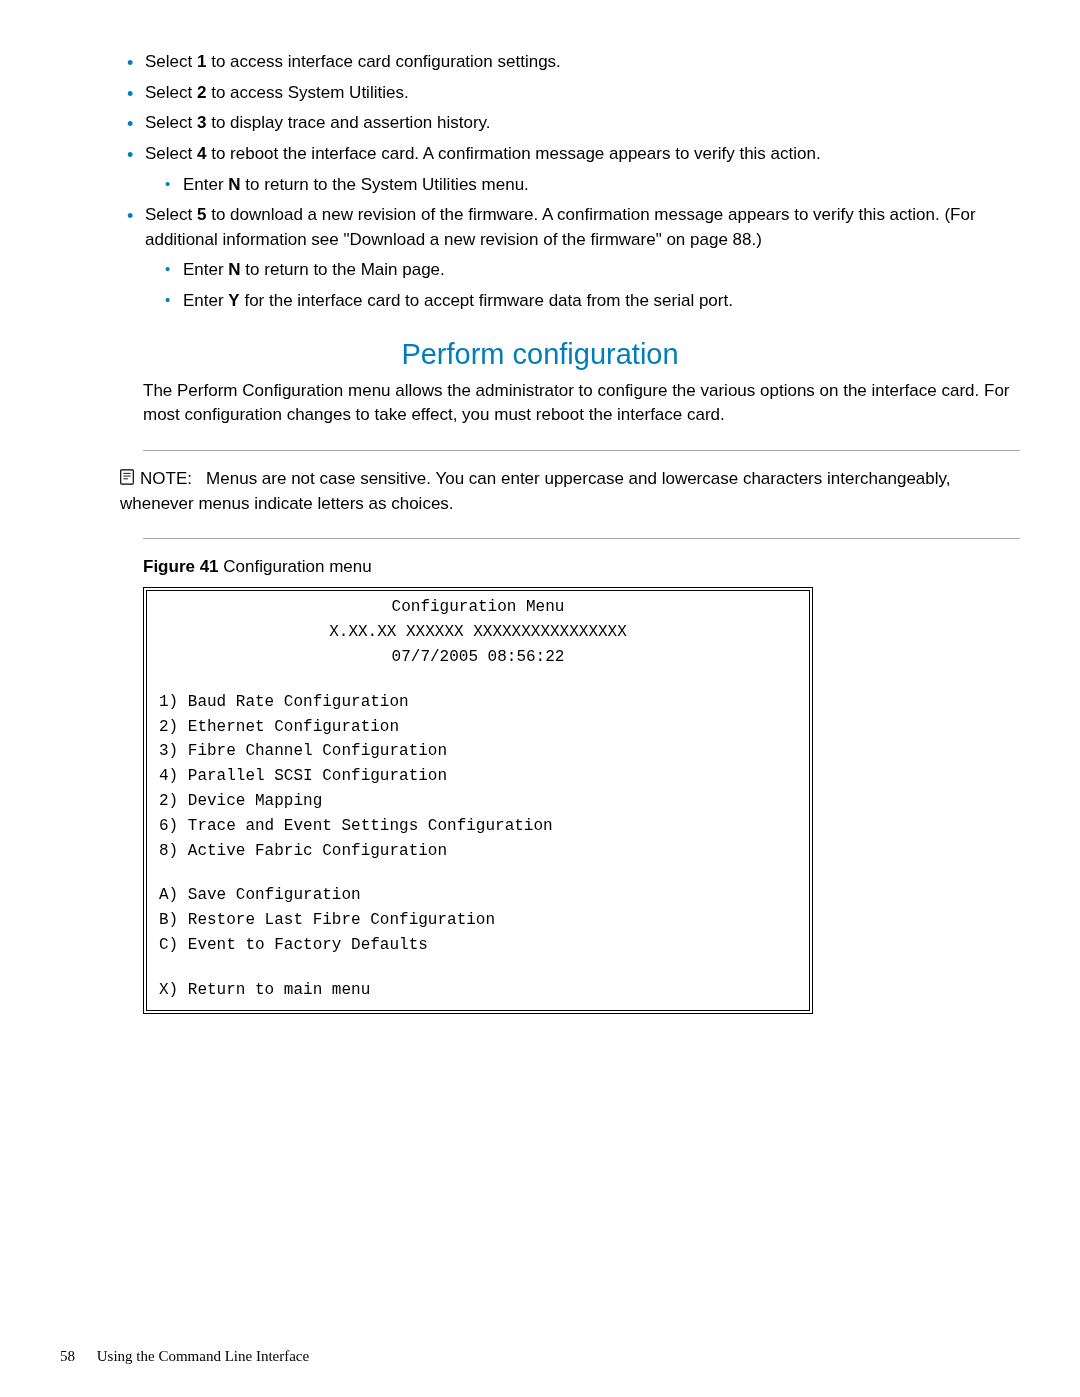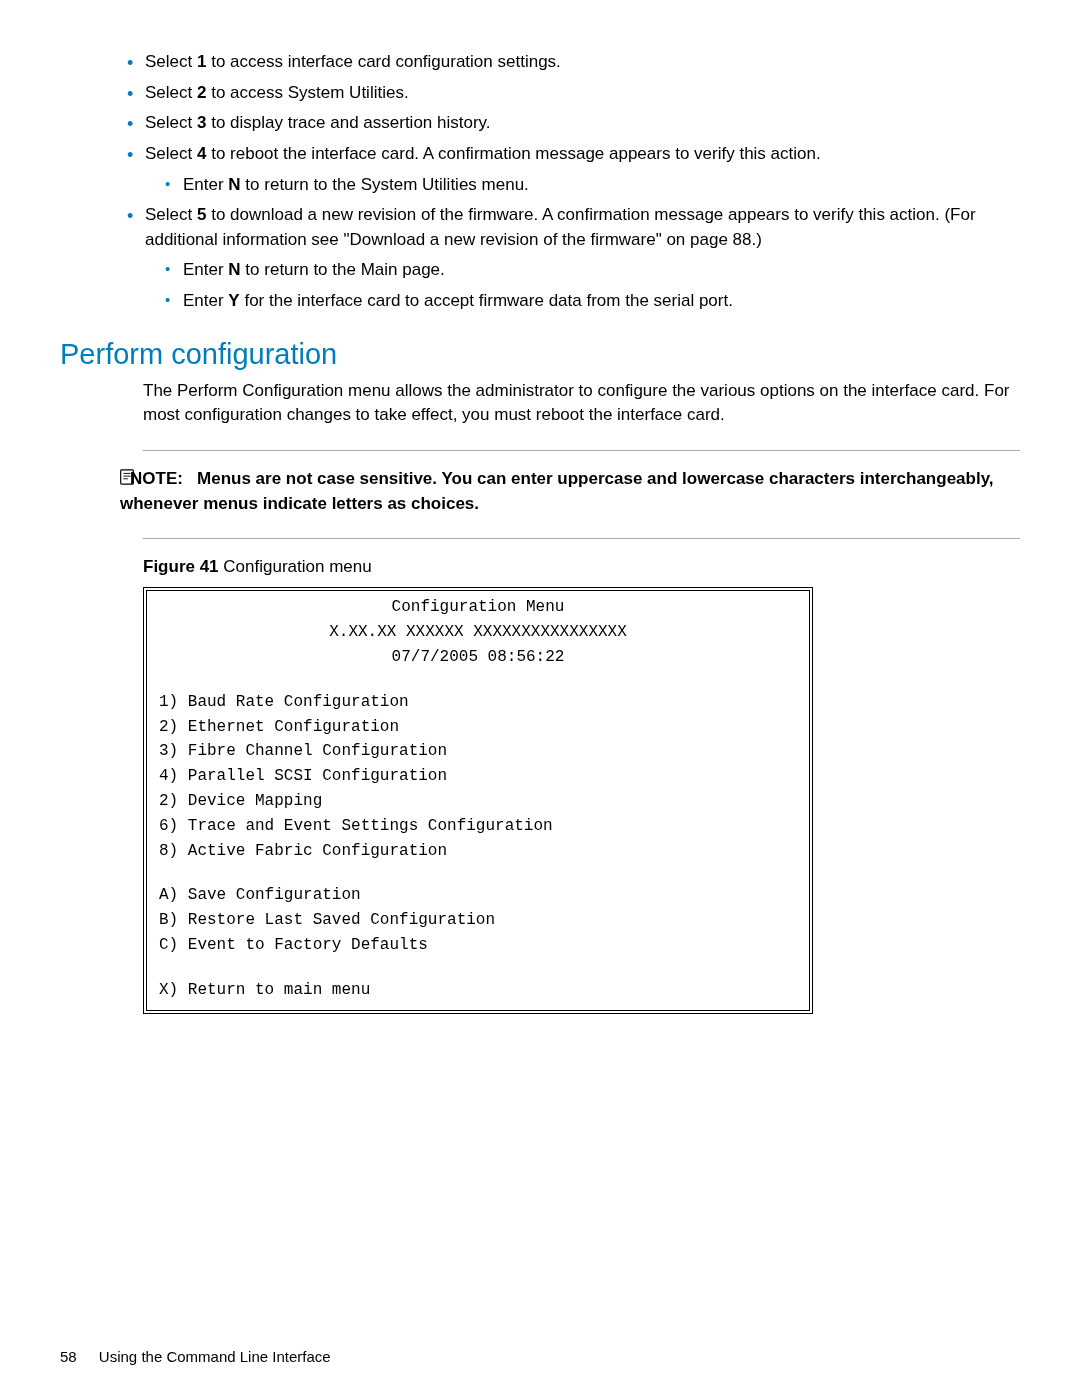--- a/index.html
+++ b/index.html
@@ -52,20 +52,21 @@
     color: #007dba;
     font-size: 15px;
   }
   .bold { font-weight: bold; }
   .link { color: #000000; }
   h2.section {
     color: #007dba;
     font-weight: normal;
     font-size: 29px;
     margin: 24px 0 8px 0;
+    text-align: center;
   }
   .body-text {
     margin-left: 83px;
     line-height: 1.45;
   }
   .hr {
     border: none;
     border-top: 1px solid #aaa;
     margin: 22px 0 16px 83px;
   }
@@ -74,21 +75,21 @@
     position: relative;
     line-height: 1.45;
   }
   .note-icon {
     position: absolute;
     left: -2px;
     top: 1px;
     width: 18px;
     height: 18px;
   }
-  .note-label { font-weight: bold; padding-left: 10px; }
+  .note-label { font-weight: normal; padding-left: 20px; }
   .fig-caption {
     margin: 18px 0 10px 83px;
   }
   .fig-label { font-weight: bold; }
   .menu-box-outer {
     margin-left: 83px;
     border: 4px double #000;
     padding: 4px 12px 8px 12px;
     width: 670px;
     box-sizing: border-box;
@@ -99,20 +100,21 @@
   .menu-center {
     text-align: center;
   }
   .menu-block { margin-top: 20px; }
   .menu-line { white-space: pre; }
   .footer {
     position: absolute;
     bottom: 32px;
     left: 60px;
     font-size: 15px;
+    font-family: Liberation Serif, serif;
   }
   .footer-pn { margin-right: 18px; }
 </style>
 </head>
 <body>
 <div class="page">
 
 <ul class="outer">
   <li>
     <span>Select </span><span class="bold">1</span><span> to access interface card configuration settings.</span>
@@ -149,21 +151,21 @@
 
 <hr class="hr">
 
 <div class="note-wrap">
   <svg class="note-icon" viewBox="0 0 20 20">
     <rect x="3" y="2" width="14" height="16" rx="1" fill="none" stroke="#000" stroke-width="1.3"></rect>
     <line x1="6" y1="6" x2="14" y2="6" stroke="#000" stroke-width="1"></line>
     <line x1="6" y1="9" x2="14" y2="9" stroke="#000" stroke-width="1"></line>
     <line x1="6" y1="12" x2="11" y2="12" stroke="#000" stroke-width="1"></line>
   </svg>
-  <span class="note-label">NOTE:</span><span style="white-space: pre-wrap; font-weight: bold;">   Menus are not case sensitive. You can enter uppercase and lowercase characters interchangeably, whenever menus indicate letters as choices.</span>
+  <span class="note-label">NOTE:</span><span style="white-space: pre-wrap;">   Menus are not case sensitive. You can enter uppercase and lowercase characters interchangeably, whenever menus indicate letters as choices.</span>
 </div>
 
 <hr class="hr">
 
 <div class="fig-caption">
   <span class="fig-label">Figure 41</span><span> Configuration menu</span>
 </div>
 
 <div class="menu-box-outer">
   <div class="menu-center">Configuration Menu</div>
@@ -175,21 +177,21 @@
     <div class="menu-line">2) Ethernet Configuration</div>
     <div class="menu-line">3) Fibre Channel Configuration</div>
     <div class="menu-line">4) Parallel SCSI Configuration</div>
     <div class="menu-line">2) Device Mapping</div>
     <div class="menu-line">6) Trace and Event Settings Configuration</div>
     <div class="menu-line">8) Active Fabric Configuration</div>
   </div>
 
   <div class="menu-block">
     <div class="menu-line">A) Save Configuration</div>
-    <div class="menu-line">B) Restore Last Saved Configuration</div>
+    <div class="menu-line">B) Restore Last Fibre Configuration</div>
     <div class="menu-line">C) Event to Factory Defaults</div>
   </div>
 
   <div class="menu-block">
     <div class="menu-line">X) Return to main menu</div>
   </div>
 </div>
 
 <div class="footer">
   <span class="footer-pn">58</span>

